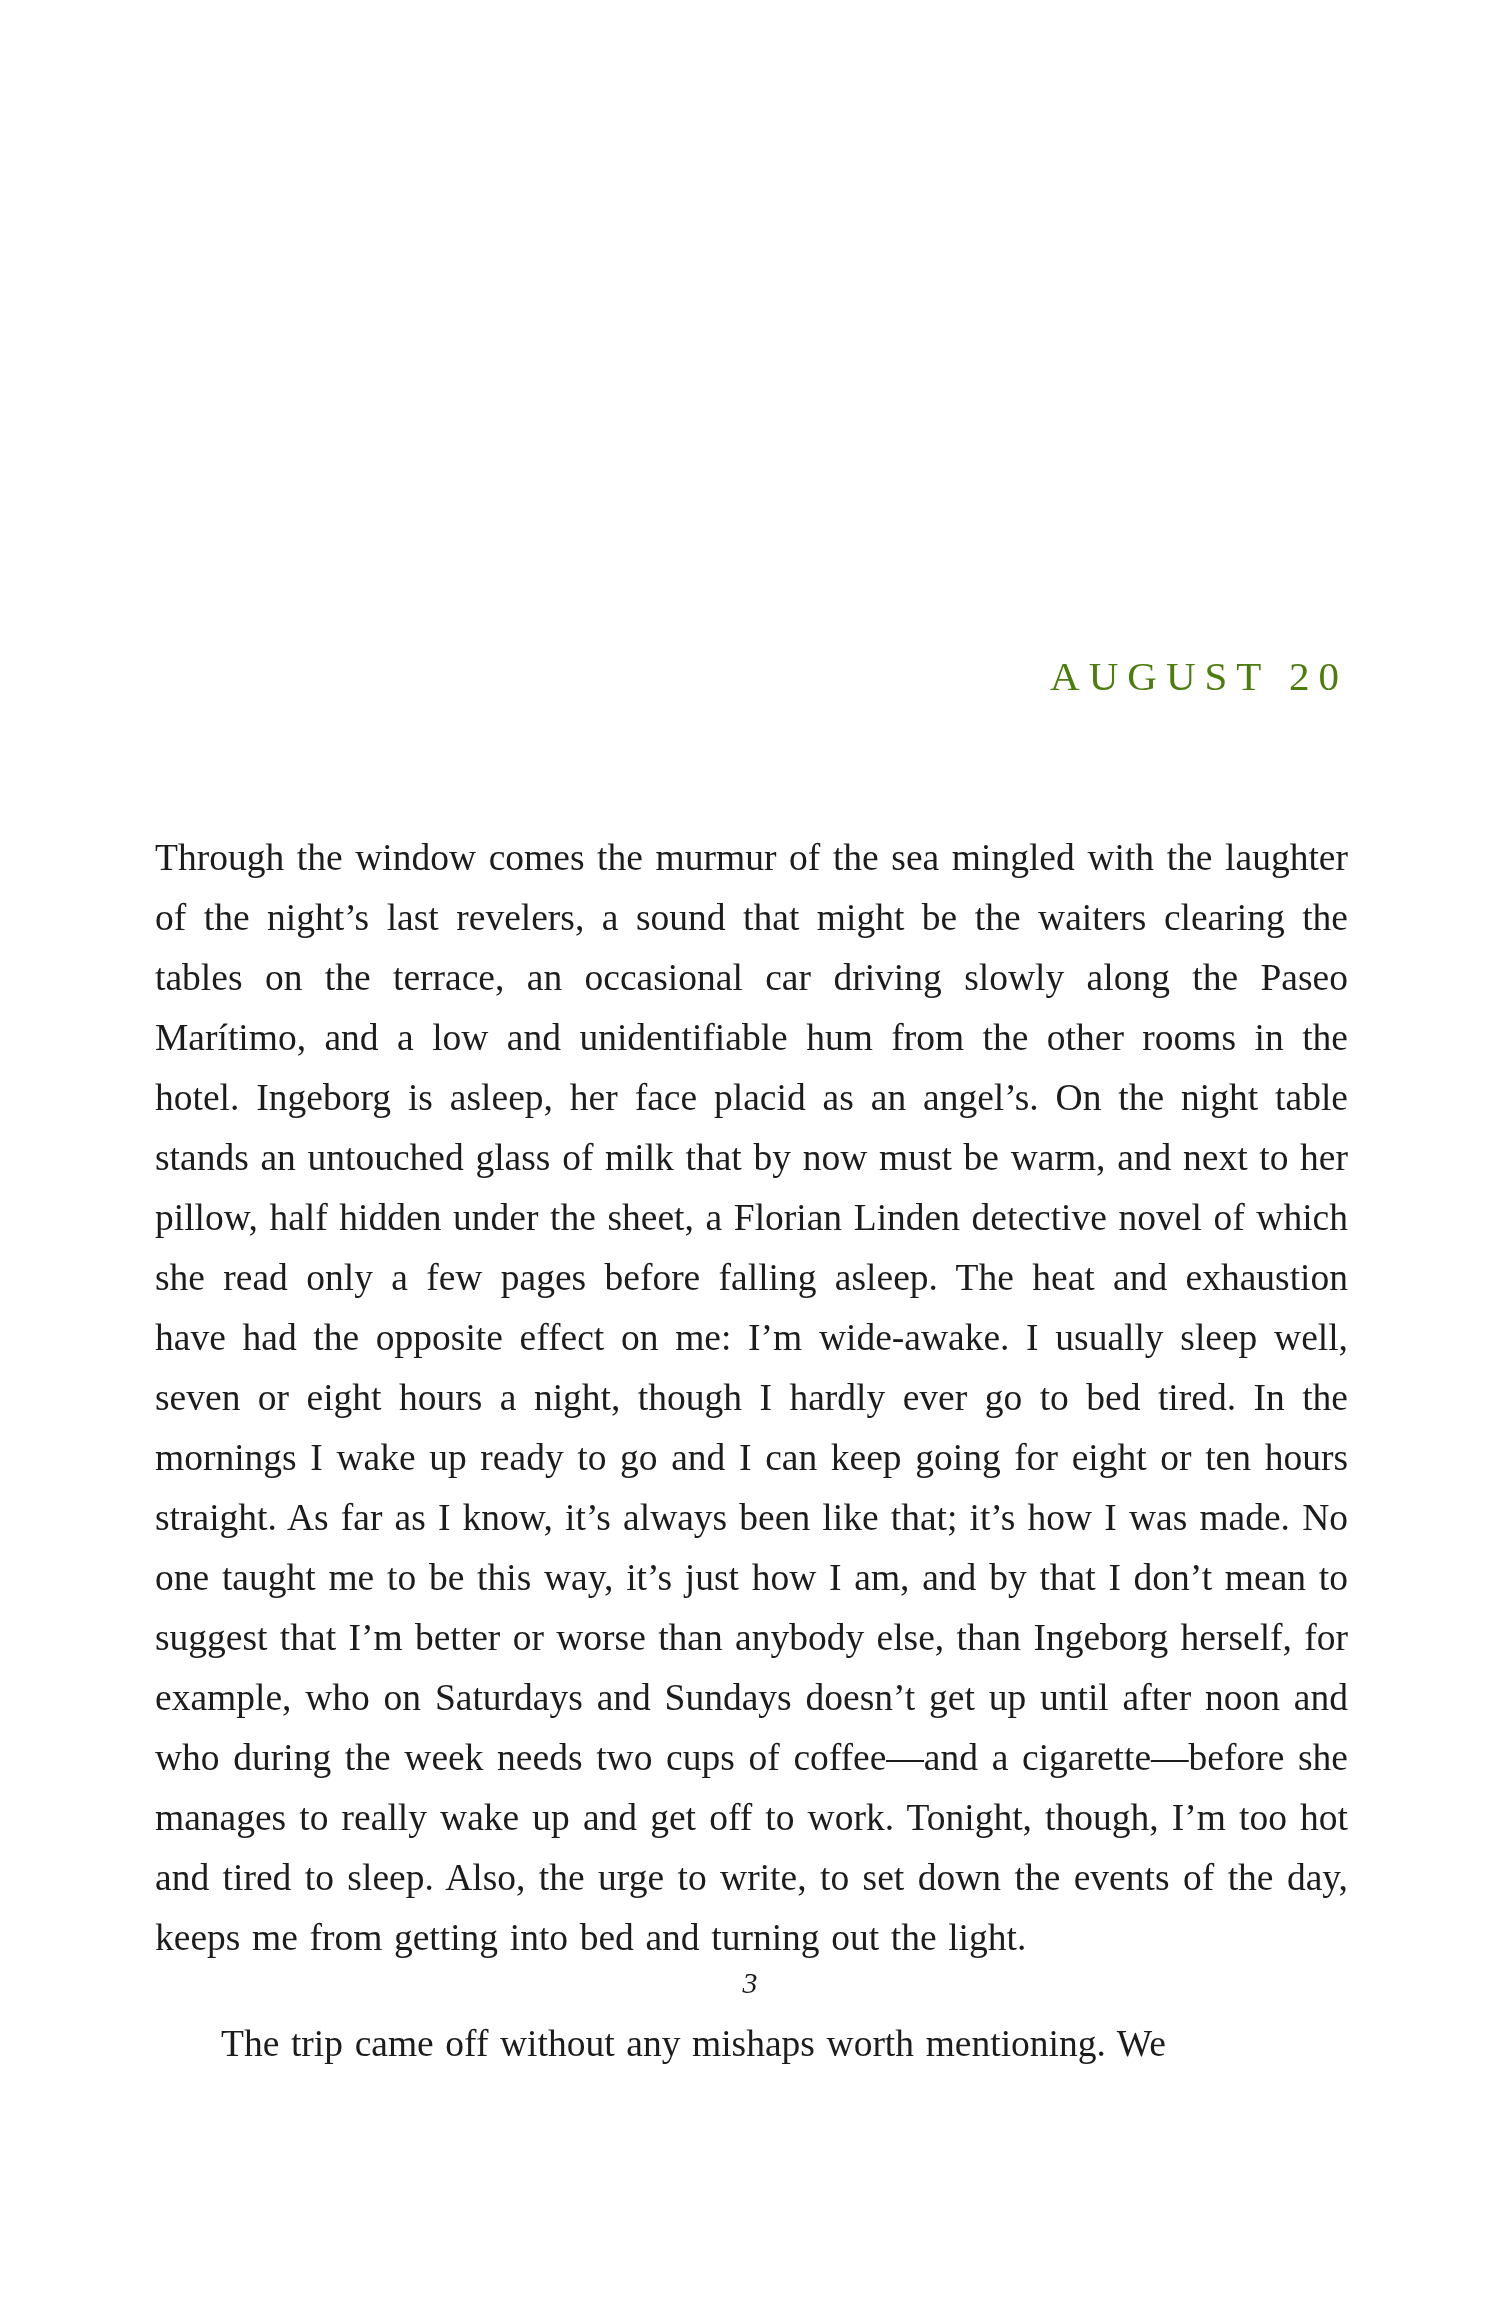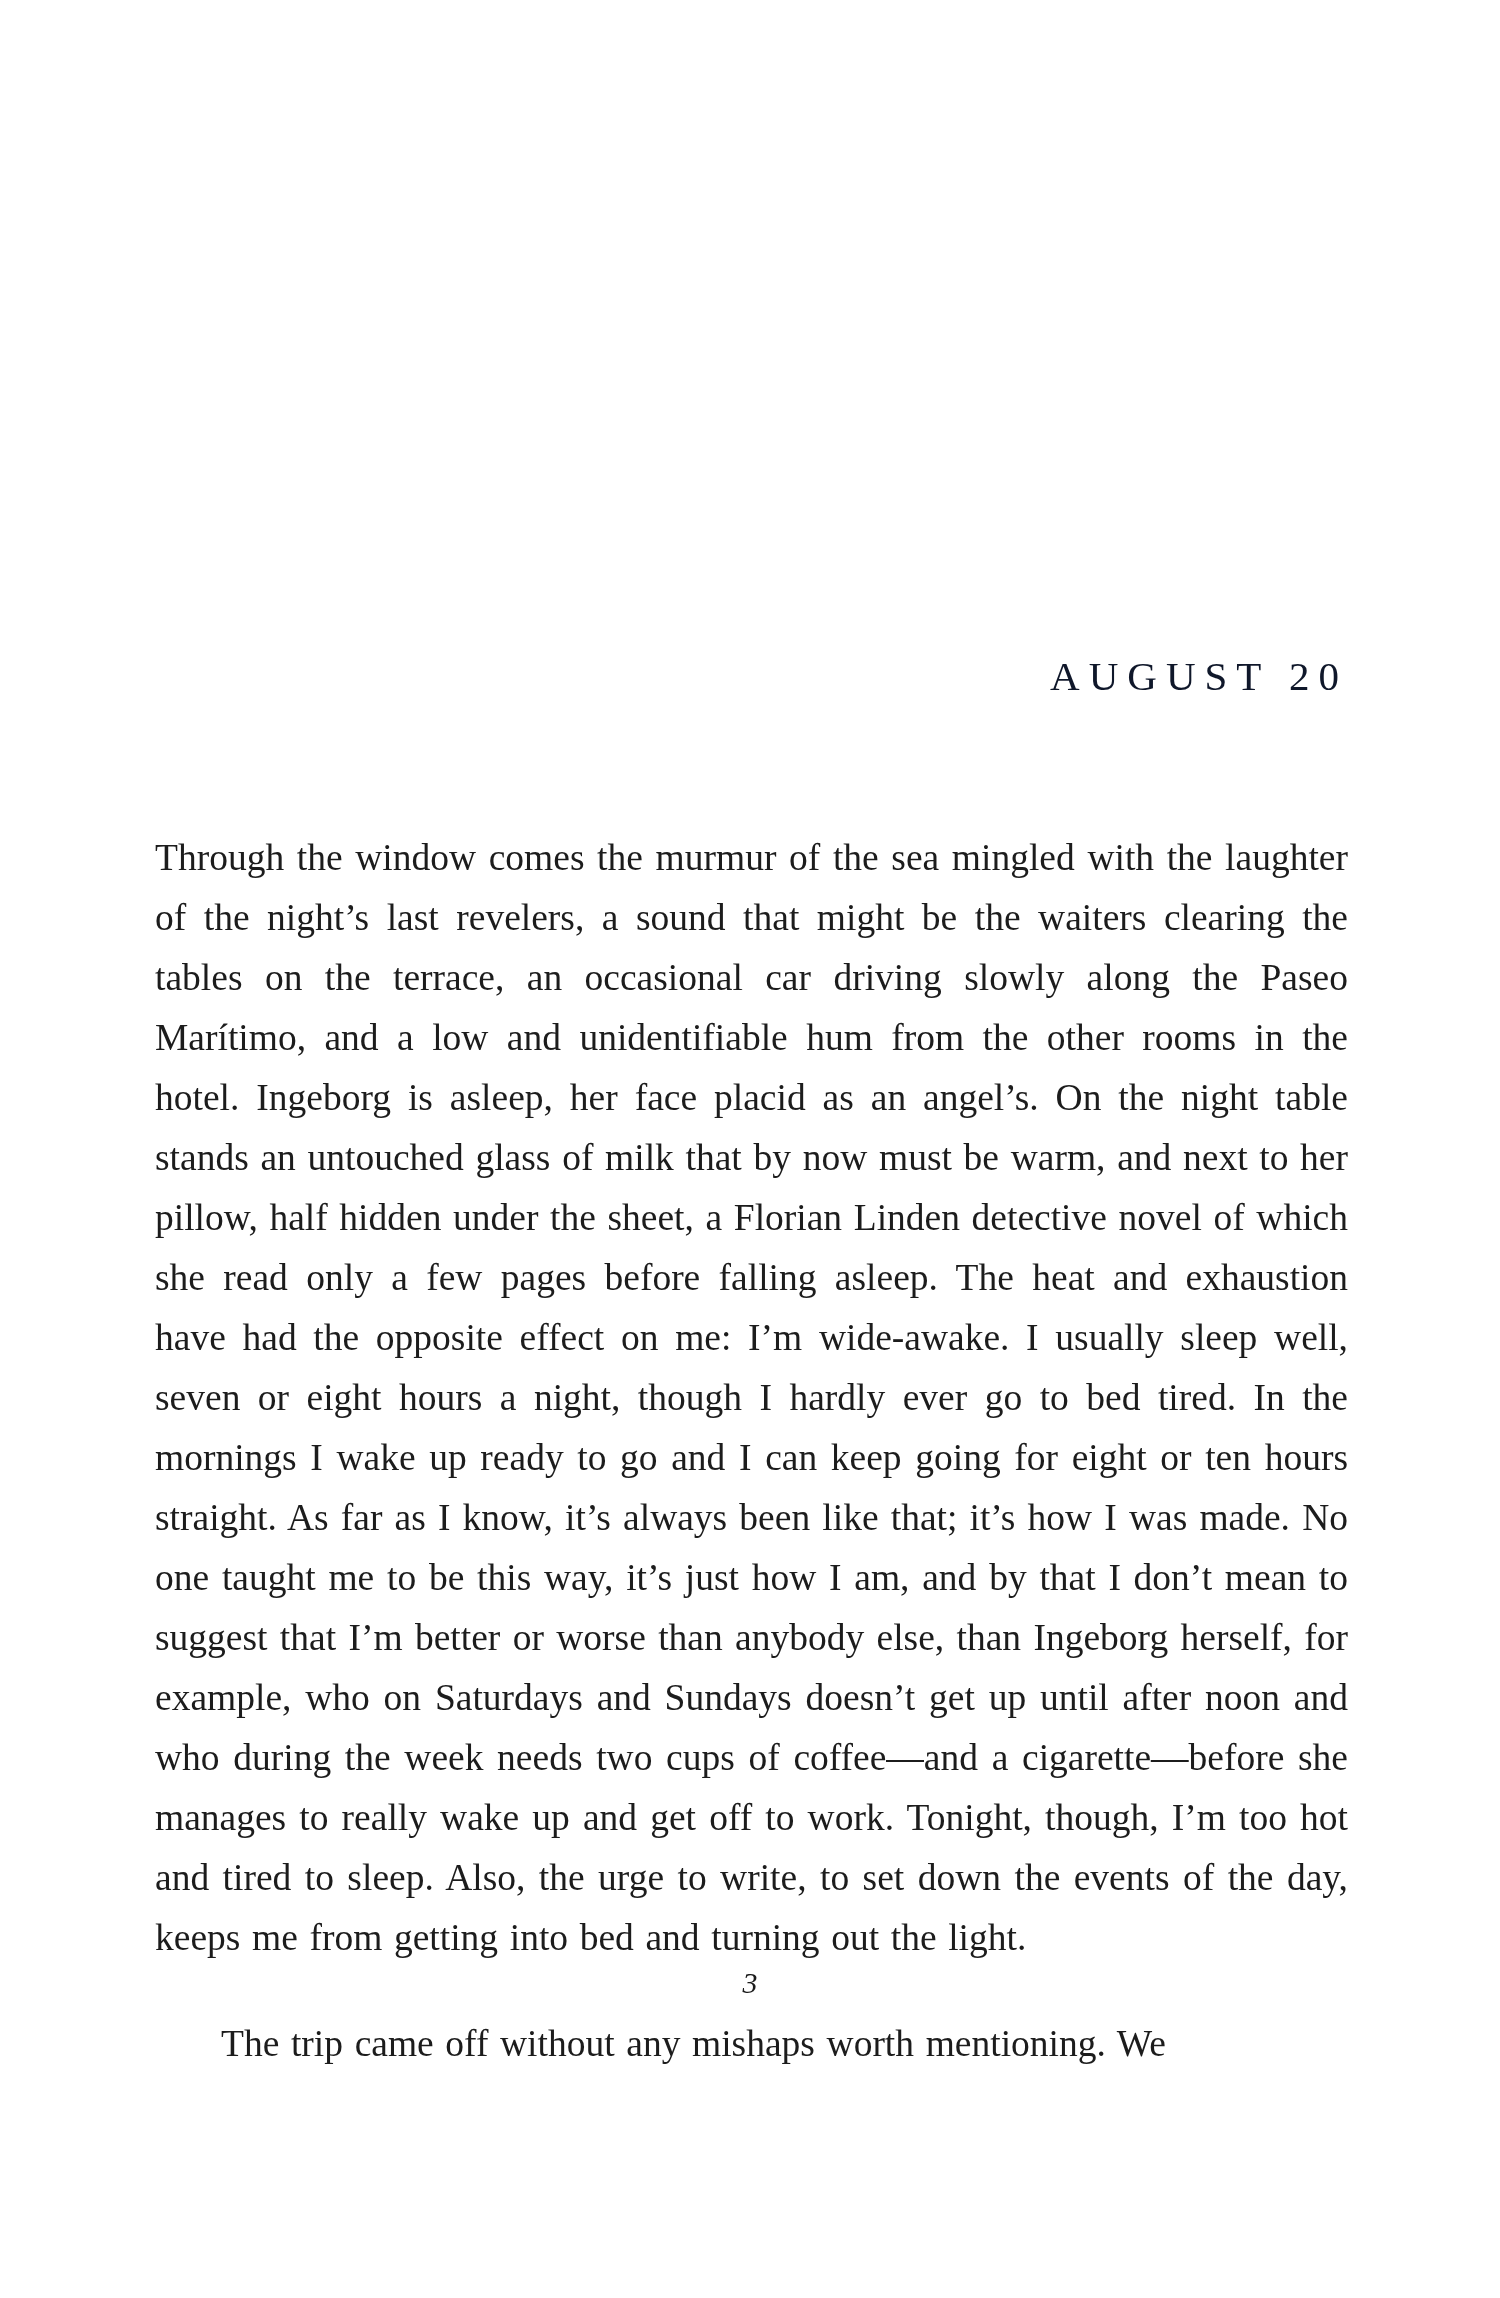--- a/index.html
+++ b/index.html
@@ -18,21 +18,21 @@
   }
   .heading {
     position: absolute;
     top: 652px;
     left: 155px;
     width: 1193px;
     text-align: right;
     font-size: 41px;
     font-weight: 400;
     letter-spacing: 0.22em;
-    color: #0f172a;
+    color: #4d7c0f;
     white-space: nowrap;
   }
   .text-block {
     position: absolute;
     top: 828px;
     left: 155px;
     width: 1193px;
   }
   .para {
     margin: 0;

